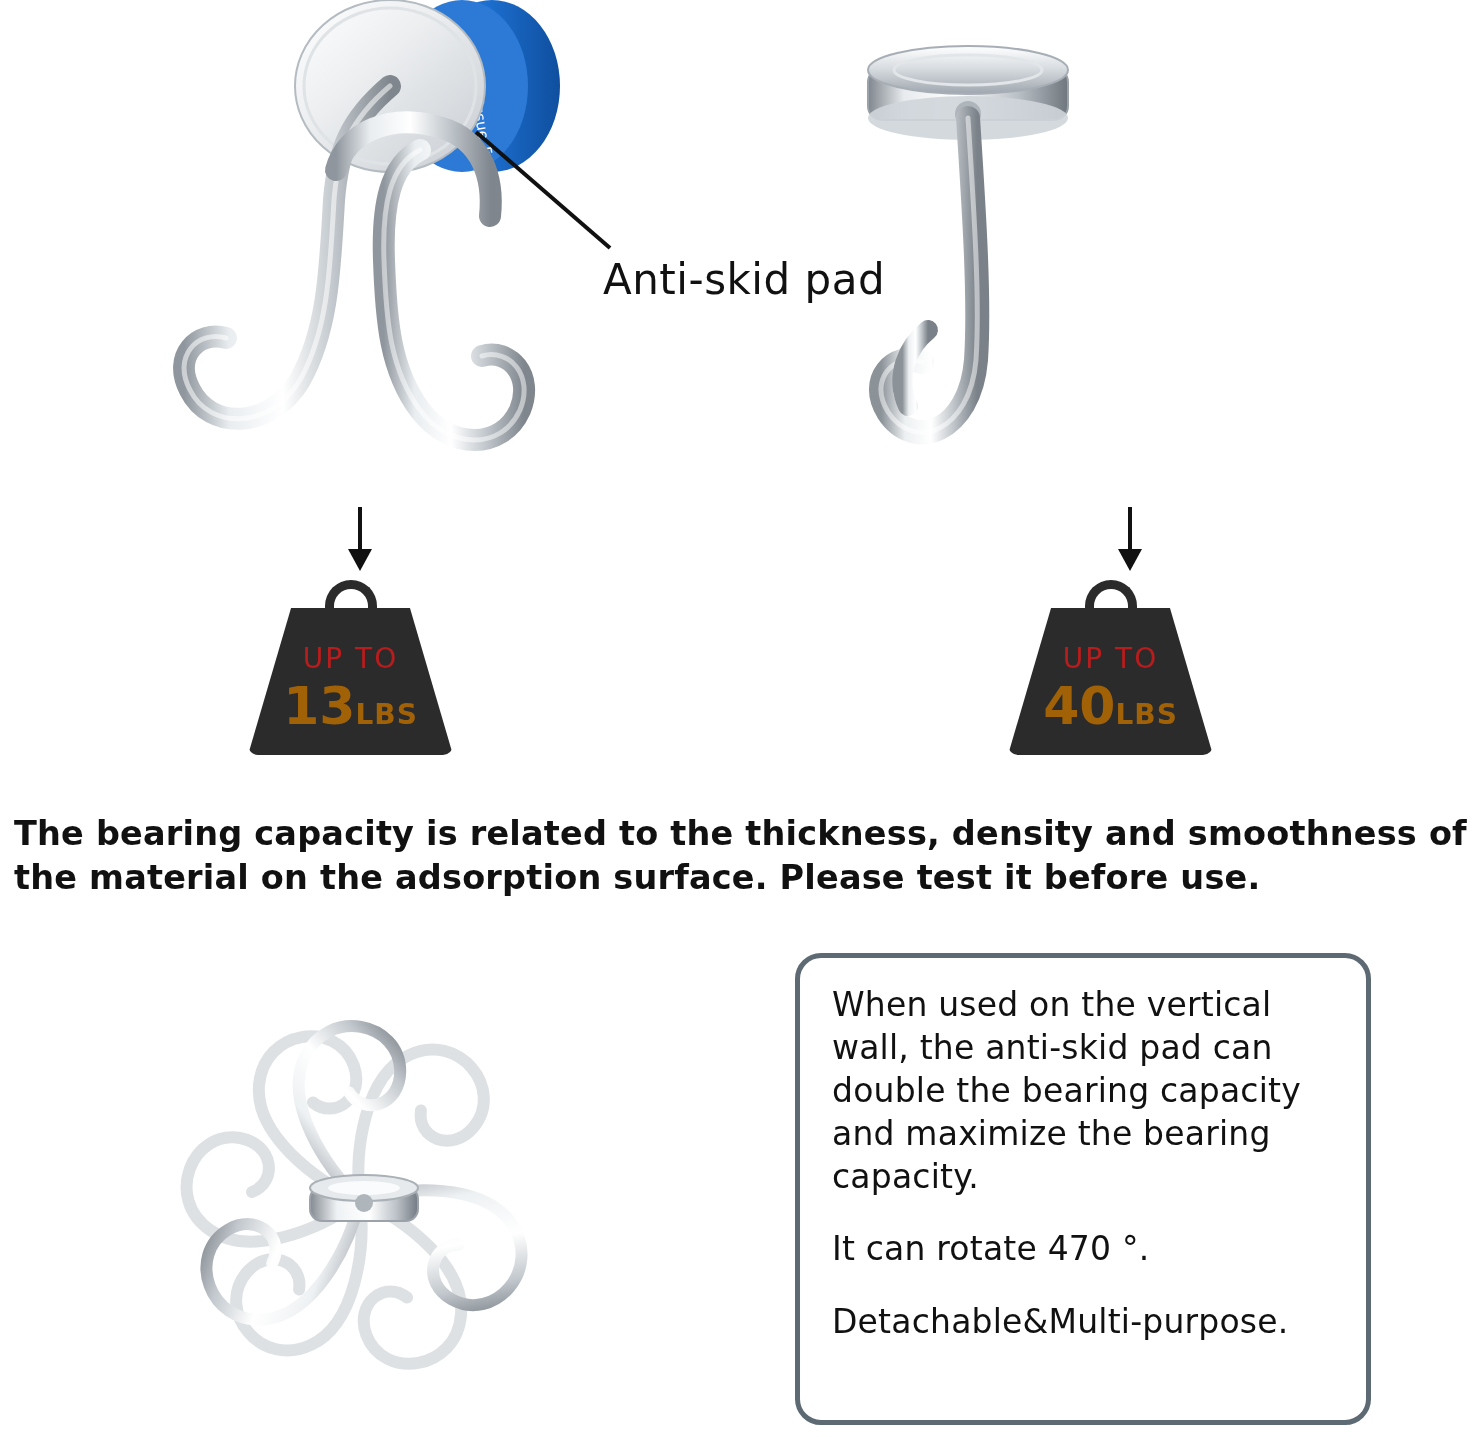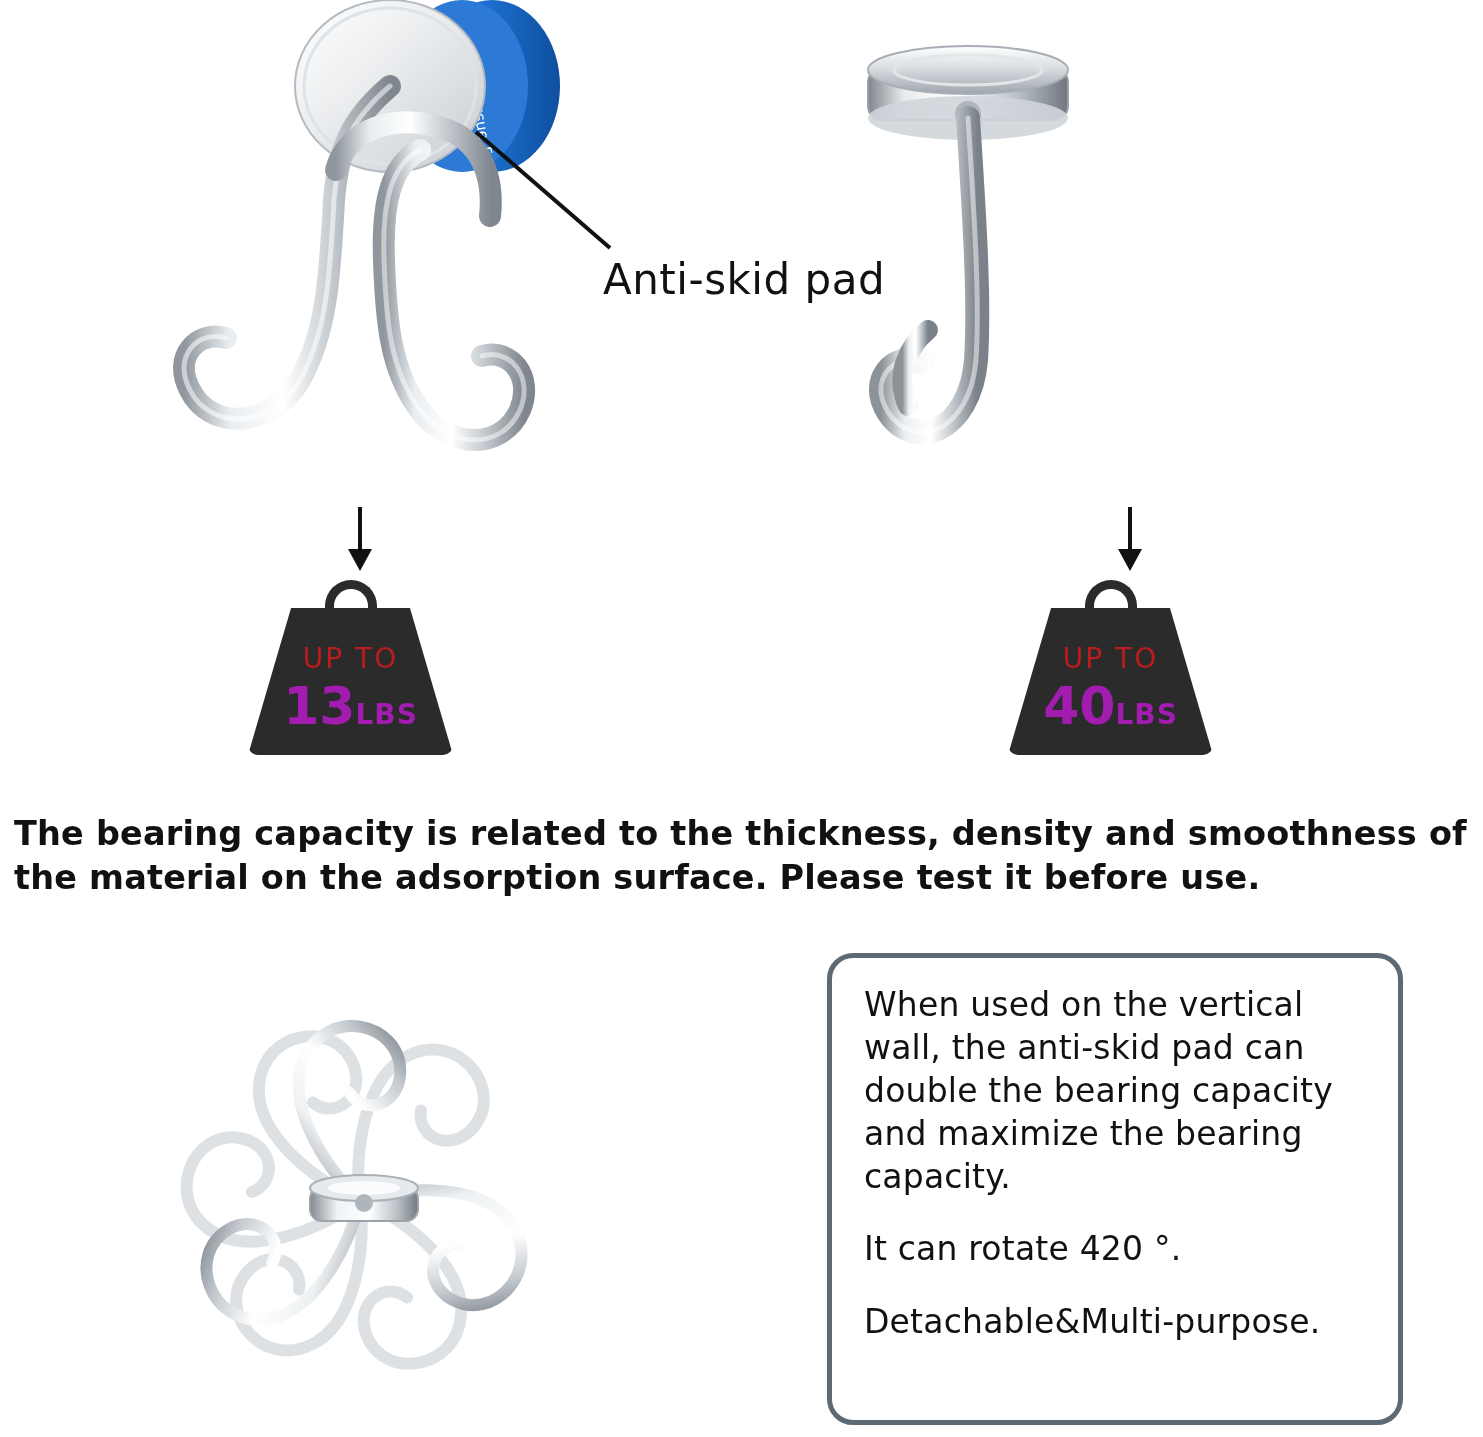--- a/index.html
+++ b/index.html
@@ -72,21 +72,21 @@
     width: 205px;
     color: #b91c1c;
     font-size: 28px;
     letter-spacing: 2px;
     font-weight: 500;
   }
   .weight-badge .val {
     position: absolute;
     left: 0; top: 96px;
     width: 205px;
-    color: #a21caf;
+    color: #a16207;
     font-size: 52px;
     font-weight: 700;
     letter-spacing: 0px;
   }
   .weight-badge .val .lbs {
     font-size: 28px;
     font-weight: 700;
     letter-spacing: 1px;
   }
 
@@ -107,21 +107,20 @@
   #info-box {
     position: absolute;
     left: 795px;
     top: 953px;
     width: 576px;
     height: 472px;
     border: 5px solid #5d6a73;
     border-radius: 26px;
     box-sizing: border-box;
     background: #fff;
-    margin-left: 32px;
   }
   #info-box .inner {
     padding: 26px 22px 0 32px;
   }
   #info-box p {
     margin: 0 0 30px 0;
     font-size: 33px;
     line-height: 1.30;
     color: #111;
     letter-spacing: .2px;
@@ -327,16 +326,16 @@
     <rect x="250" y="232" width="108" height="34" rx="12" fill="url(#hubSide)" stroke="#9ba2a9" stroke-width="2"></rect>
     <ellipse cx="304" cy="233" rx="54" ry="13" fill="#e6eaed" stroke="#a9b0b6" stroke-width="2"></ellipse>
     <ellipse cx="304" cy="233" rx="36" ry="7" fill="#ffffff" opacity=".8"></ellipse>
     <circle cx="304" cy="248" r="9" fill="#aeb5bb"></circle>
   </g>
 </svg>
 
 <div id="info-box">
   <div class="inner">
     <p>When used on the vertical wall, the anti-skid pad can double the bearing capacity and maximize the bearing capacity.</p>
-    <p>It can rotate 420 °.</p>
+    <p>It can rotate 470 °.</p>
     <p>Detachable&amp;Multi-purpose.</p>
   </div>
 </div>
 
 </body></html>

